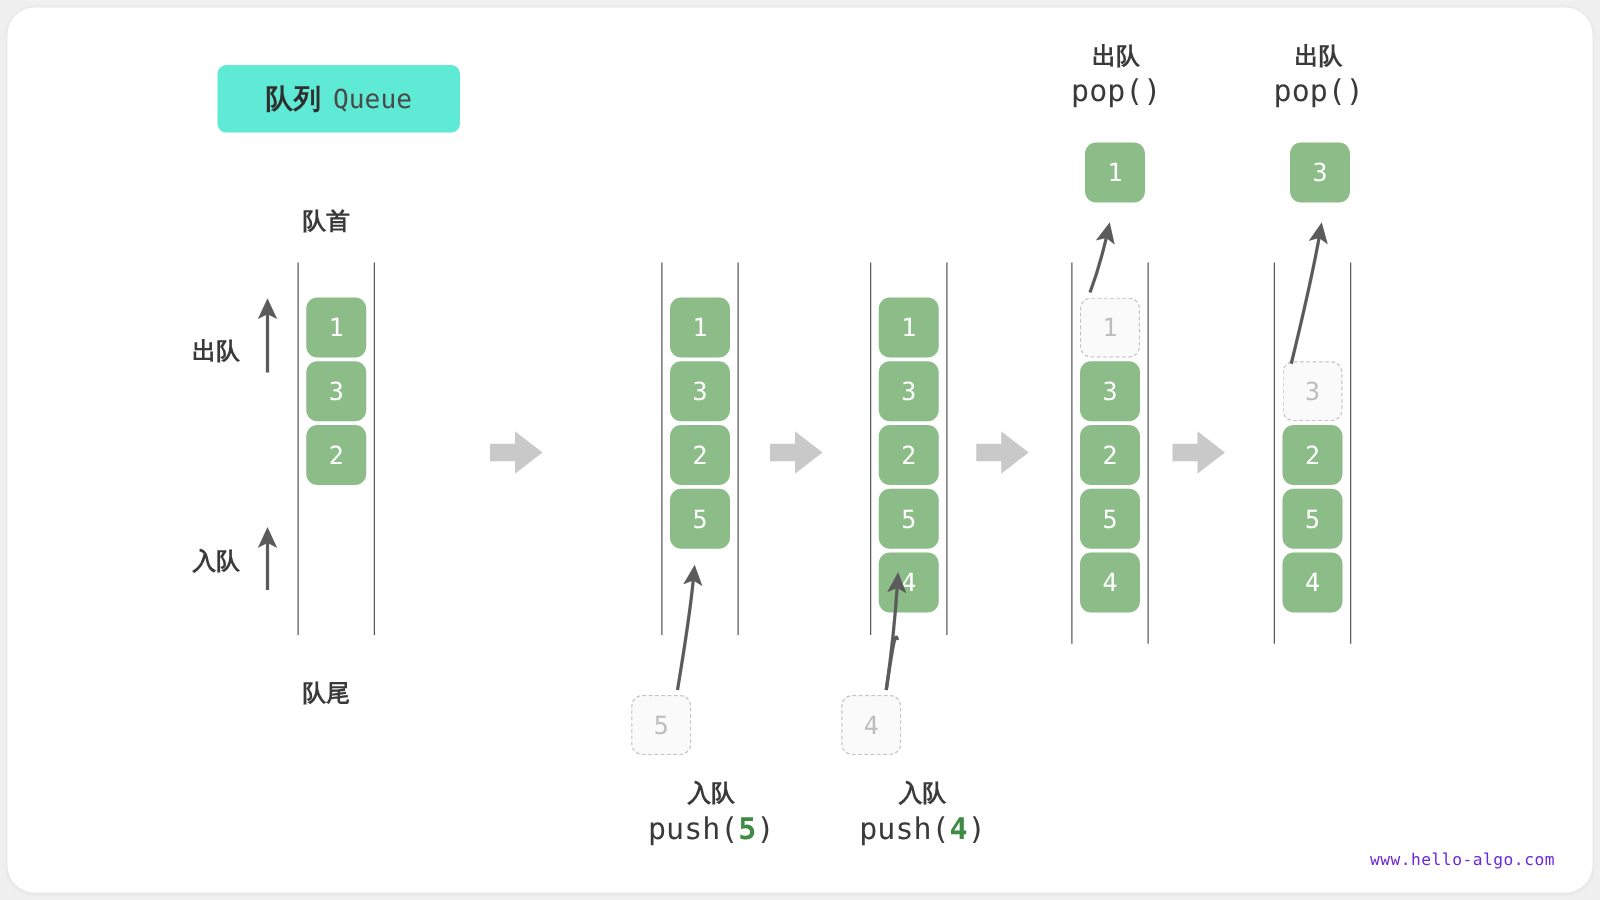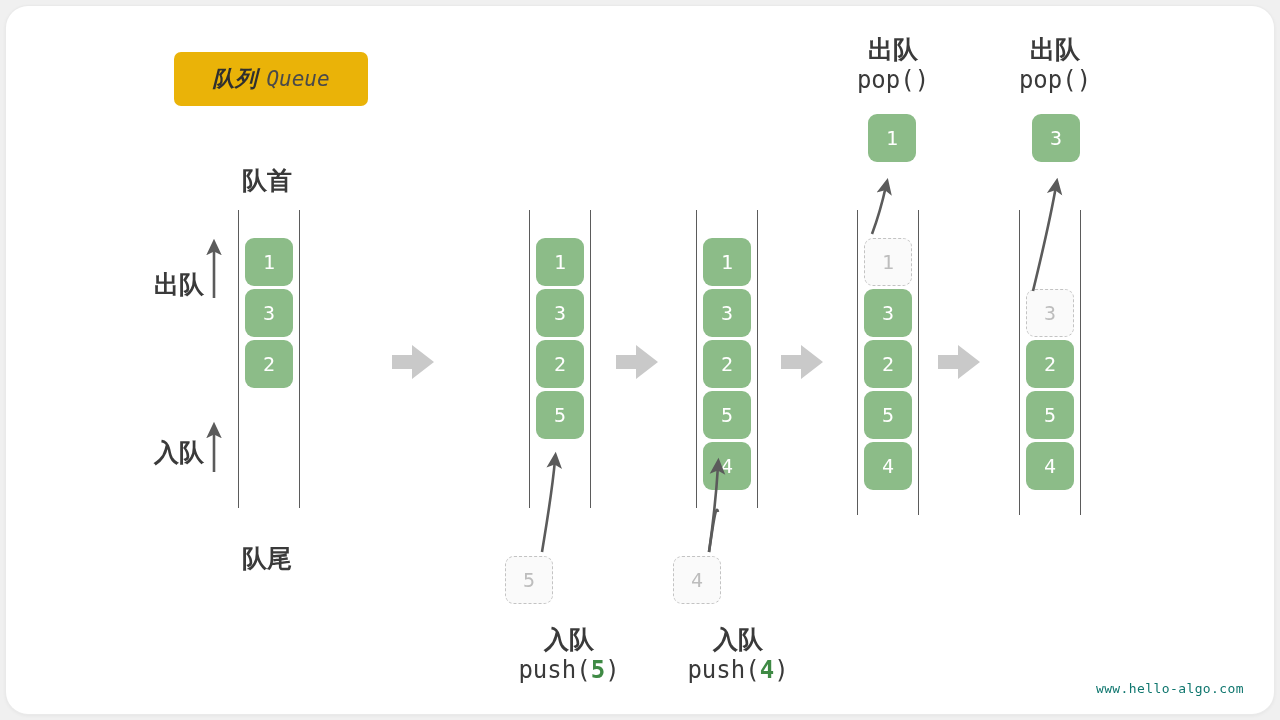--- a/index.html
+++ b/index.html
@@ -36,43 +36,42 @@
 
   .abs { position: absolute; }
 
   
   #title-chip {
     position: absolute;
     left: 168px;
     top: 46px;
     width: 194px;
     height: 54px;
-    background: #eab308;
+    background: #5eead4;
     border-radius: 7px;
     display: flex;
     align-items: center;
     justify-content: center;
     gap: 9px;
-    font-style: italic;
   }
   #title-chip .cn {
     font-size: 22px;
     font-weight: bold;
     color: #2f2f2f;
     letter-spacing: 0.5px;
   }
   #title-chip .en {
     font-family: "DejaVu Sans Mono", monospace;
     font-size: 21px;
     color: #4a4a4a;
   }
 
   
   .cn-label {
-    font-size: 25px;
+    font-size: 19px;
     font-weight: bold;
     color: #3a3a3a;
     white-space: nowrap;
   }
   .mono-label {
     font-family: "DejaVu Sans Mono", monospace;
     font-size: 24px;
     color: #3a3a3a;
     white-space: nowrap;
   }
@@ -133,21 +132,21 @@
     pointer-events: none;
   }
 
   
   #watermark {
     position: absolute;
     right: 30px;
     bottom: 18px;
     font-family: "DejaVu Sans Mono", monospace;
     font-size: 13px;
-    color: #0f766e;
+    color: #6d28d9;
     letter-spacing: 0.4px;
   }
 </style>
 </head>
 <body>
 
 <div id="canvas">
   <div id="card">
 
     <div id="title-chip">

